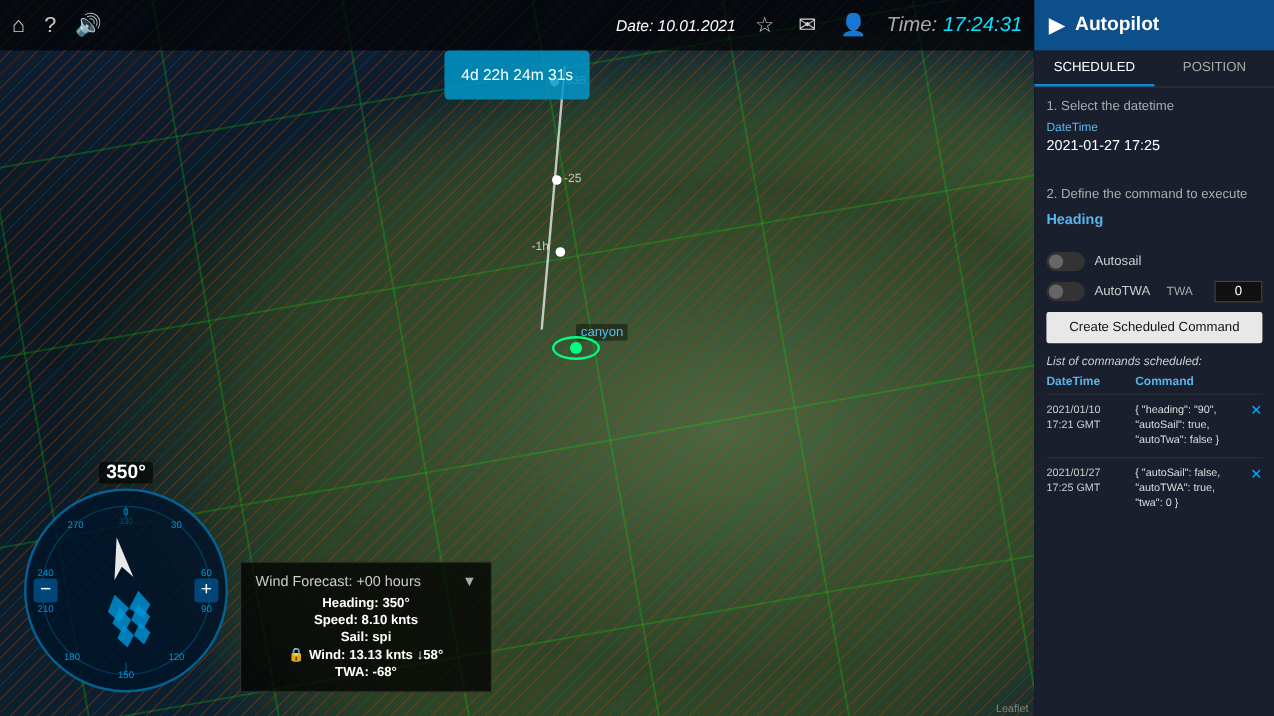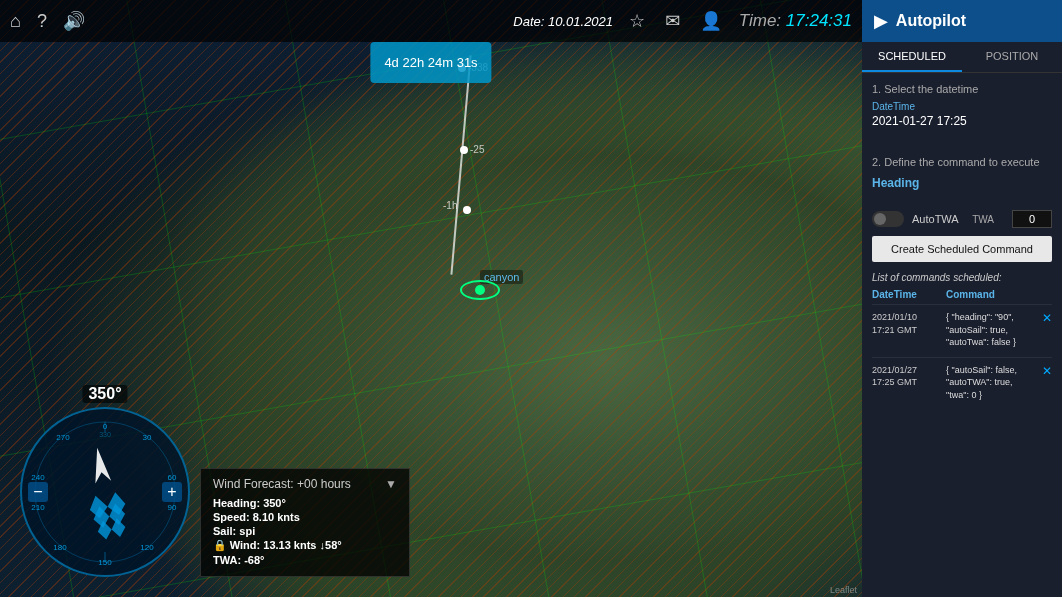--- a/index.html
+++ b/index.html
@@ -238,20 +238,21 @@
     #wind-panel {
       position: absolute;
       bottom: 20px;
       left: 200px;
       width: 210px;
       background: rgba(0,0,0,0.75);
       border: 1px solid rgba(255,255,255,0.15);
       padding: 8px 12px;
       z-index: 20;
       color: #fff;
+      text-align: center;
     }
 
     .wind-title {
       font-size: 12px;
       color: #ccc;
       margin-bottom: 6px;
       display: flex;
       align-items: center;
       justify-content: space-between;
     }
@@ -628,20 +629,24 @@
 
     <div class="ap-section-title">1. Select the datetime</div>
 
     <div class="ap-field-label">DateTime</div>
     <div class="ap-field-value">2021-01-27 17:25</div>
 
     <div class="ap-section-title2">2. Define the command to execute</div>
 
     <div class="ap-heading-label">Heading</div>
 
+    <div class="ap-toggle-row">
+      <div class="toggle-switch off"></div>
+      <span class="toggle-label">Autosail</span>
+    </div>
 
     <div class="ap-toggle-row">
       <div class="toggle-switch off"></div>
       <span class="toggle-label">AutoTWA</span>
       <div class="twa-group" style="margin-left:auto;margin-bottom:0;">
         <span class="twa-label-sm">TWA</span>
         <input class="twa-input" type="text" value="0" style="">
       </div>
     </div>
 

